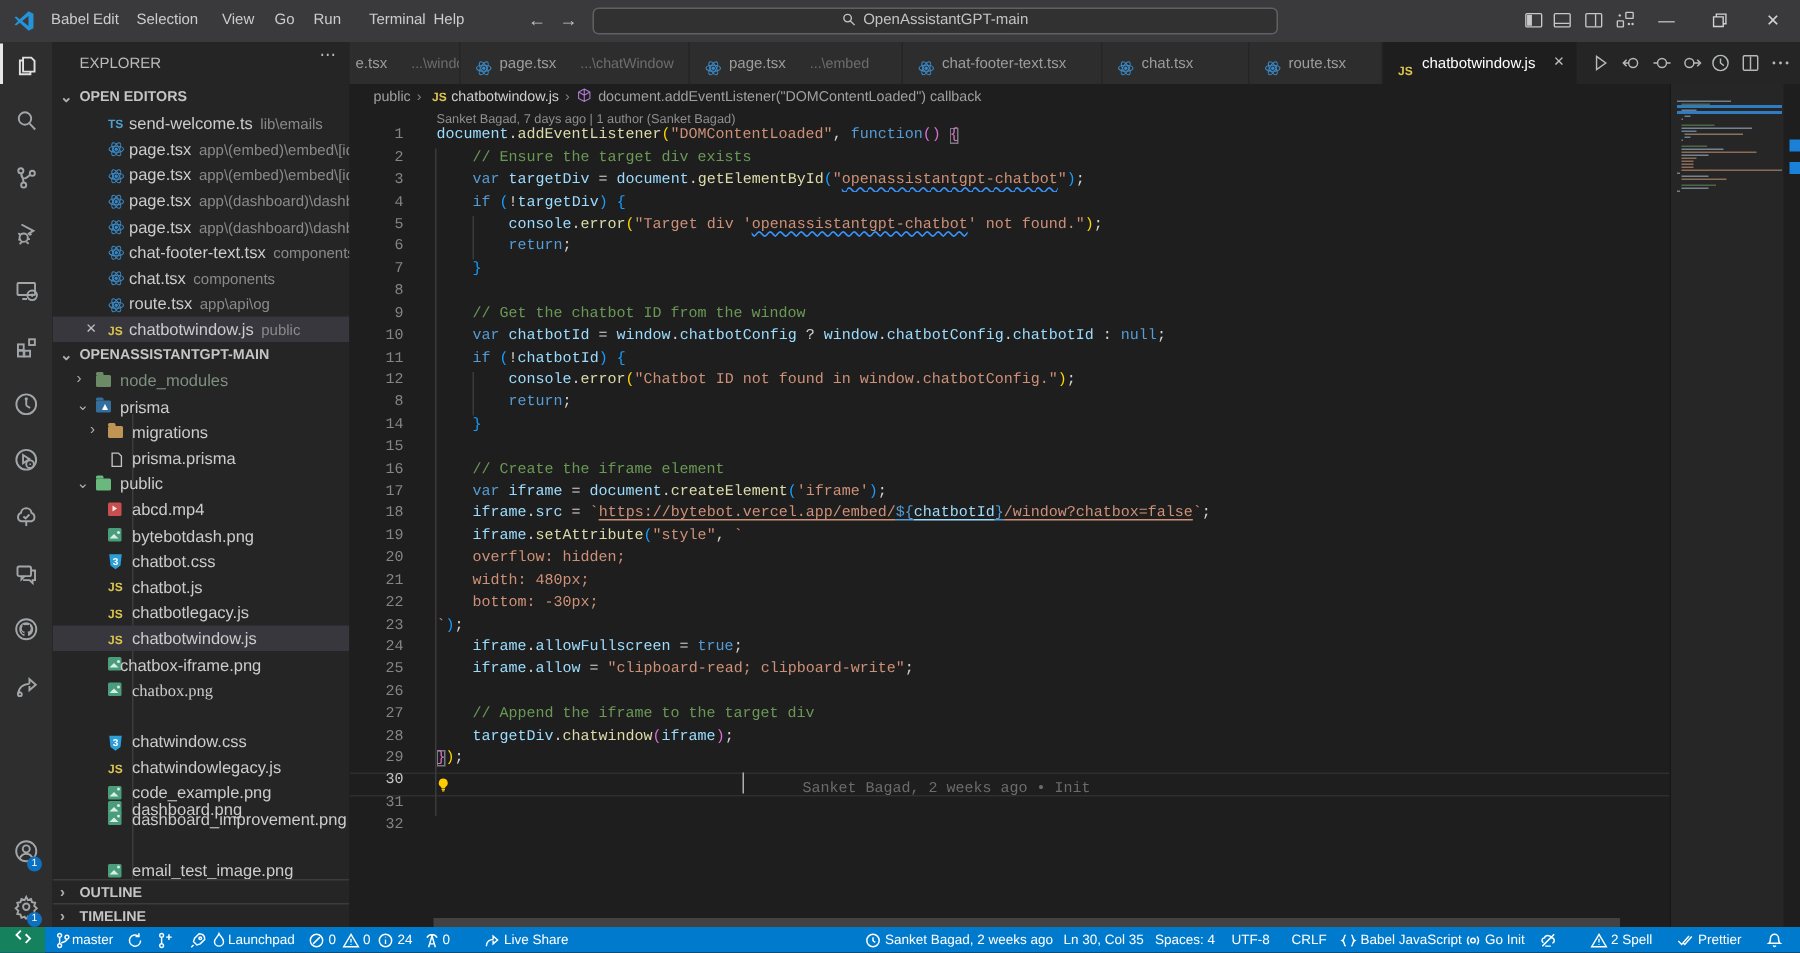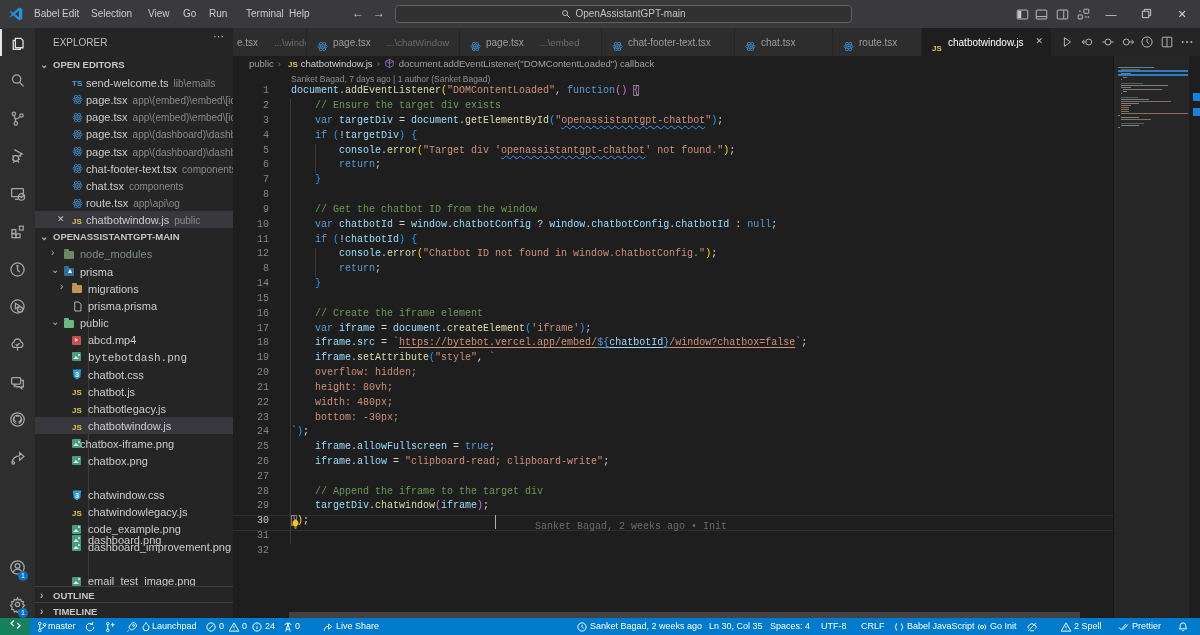--- a/index.html
+++ b/index.html
@@ -320,21 +320,21 @@
     </div>
 <div class="srow" style="top:285.7px;">
       <span class="chev" style="left:16px">⌄</span>
       <span class="tic" style="left:29px"><span class="fold" style="background:#69b97e"></span></span>
       <span class="nm" style="position:absolute;left:45px">public</span>
     </div>
 <div class="srow" style="top:302.9px;">
       <span class="tic" style="left:37px"><span class="mp4ic"></span></span>
       <span class="nm" style="position:absolute;left:53px">abcd.mp4</span>
     </div>
-<div class="srow" style="top:320.0px;font-family:Liberation Mono, monospace;">
+<div class="srow" style="top:320.0px;">
       <span class="tic" style="left:37px"><span class="imgic"></span></span>
       <span class="nm" style="position:absolute;left:53px">bytebotdash.png</span>
     </div>
 <div class="srow" style="top:337.2px;">
       <span class="tic" style="left:37px"><svg width="10" height="11" viewBox="0 0 12 13" style="position:relative;top:1px">
           <path d="M1 0.5 h10 l-1 9 L6 12.5 L2 9.5 Z" fill="#2d9fd8"></path>
           <text x="6" y="9" font-family="Liberation Sans" font-size="8" font-weight="bold" fill="#fff" text-anchor="middle">3</text>
         </svg></span>
       <span class="nm" style="position:absolute;left:53px">chatbot.css</span>
     </div>
@@ -347,21 +347,21 @@
       <span class="nm" style="position:absolute;left:53px">chatbotlegacy.js</span>
     </div>
 <div class="srow" style="top:388.8px;background:#37373d;">
       <span class="tic" style="left:37px"><span class="fic" style="color:#dbc44d;font-size:8px;font-weight:700">JS</span></span>
       <span class="nm" style="position:absolute;left:53px">chatbotwindow.js</span>
     </div>
 <div class="srow" style="top:406.0px;">
       <span class="tic" style="left:37px"><span class="imgic"></span></span>
       <span class="nm" style="position:absolute;left:45px">chatbox-iframe.png</span>
     </div>
-<div class="srow" style="top:423.2px;">
+<div class="srow" style="top:423.2px;font-family:Liberation Serif, serif;">
       <span class="tic" style="left:37px"><span class="imgic"></span></span>
       <span class="nm" style="position:absolute;left:53px">chatbox.png</span>
     </div>
 <div class="srow" style="top:457.6px;">
       <span class="tic" style="left:37px"><svg width="10" height="11" viewBox="0 0 12 13" style="position:relative;top:1px">
           <path d="M1 0.5 h10 l-1 9 L6 12.5 L2 9.5 Z" fill="#2d9fd8"></path>
           <text x="6" y="9" font-family="Liberation Sans" font-size="8" font-weight="bold" fill="#fff" text-anchor="middle">3</text>
         </svg></span>
       <span class="nm" style="position:absolute;left:53px">chatwindow.css</span>
     </div>
@@ -545,21 +545,20 @@
       <div class="ln"><span class="w">    </span><span class="k">if</span><span class="w"> </span><span class="g3">(</span><span class="w">!</span><span class="v">chatbotId</span><span class="g3">)</span><span class="w"> </span><span class="g3">{</span></div>
       <div class="ln"><span class="w">        </span><span class="v">console</span><span class="w">.</span><span class="f">error</span><span class="g1">(</span><span class="s">"Chatbot ID not found in window.chatbotConfig."</span><span class="g1">)</span><span class="w">;</span></div>
       <div class="ln"><span class="w">        </span><span class="k">return</span><span class="w">;</span></div>
       <div class="ln"><span class="w">    </span><span class="g3">}</span></div>
       <div class="ln"></div>
       <div class="ln"><span class="c">    // Create the iframe element</span></div>
       <div class="ln"><span class="w">    </span><span class="k">var</span><span class="w"> </span><span class="v">iframe</span><span class="w"> = </span><span class="v">document</span><span class="w">.</span><span class="f">createElement</span><span class="g3">(</span><span class="s">'iframe'</span><span class="g3">)</span><span class="w">;</span></div>
       <div class="ln"><span class="w">    </span><span class="v">iframe</span><span class="w">.</span><span class="v">src</span><span class="w"> = </span><span class="s">`</span><span class="s lnk">https://bytebot.vercel.app/embed/</span><span class="k lnk">${</span><span class="v lnk">chatbotId</span><span class="k lnk">}</span><span class="s lnk">/window?chatbox=false</span><span class="s">`</span><span class="w">;</span></div>
       <div class="ln"><span class="w">    </span><span class="v">iframe</span><span class="w">.</span><span class="f">setAttribute</span><span class="g3">(</span><span class="s">"style"</span><span class="w">, </span><span class="s">`</span></div>
       <div class="ln"><span class="s">    overflow: hidden;</span></div>
-      <div class="ln"><span class="s">    height: 80vh;</span></div>
       <div class="ln"><span class="s">    width: 480px;</span></div>
       <div class="ln"><span class="s">    bottom: -30px;</span></div>
       <div class="ln"><span class="s">`</span><span class="g3">)</span><span class="w">;</span></div>
       <div class="ln"><span class="w">    </span><span class="v">iframe</span><span class="w">.</span><span class="v">allowFullscreen</span><span class="w"> = </span><span class="k">true</span><span class="w">;</span></div>
       <div class="ln"><span class="w">    </span><span class="v">iframe</span><span class="w">.</span><span class="v">allow</span><span class="w"> = </span><span class="s">"clipboard-read; clipboard-write"</span><span class="w">;</span></div>
       <div class="ln"></div>
       <div class="ln"><span class="c">    // Append the iframe to the target div</span></div>
       <div class="ln"><span class="w">    </span><span class="v">targetDiv</span><span class="w">.</span><span class="f">chatwindow</span><span class="g2">(</span><span class="v">iframe</span><span class="g2">)</span><span class="w">;</span></div>
       <div class="ln"><span class="g2 bm">}</span><span class="g1">)</span><span class="w">;</span></div>
       <div class="ln"></div>

